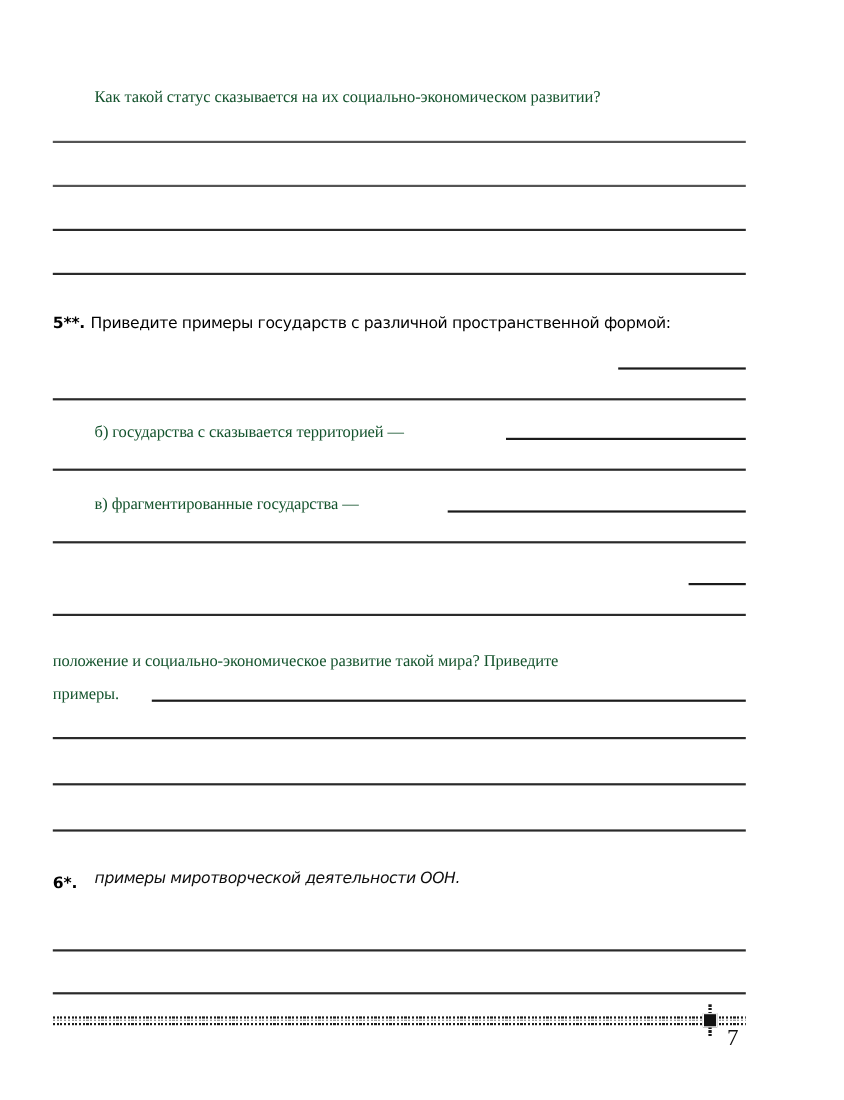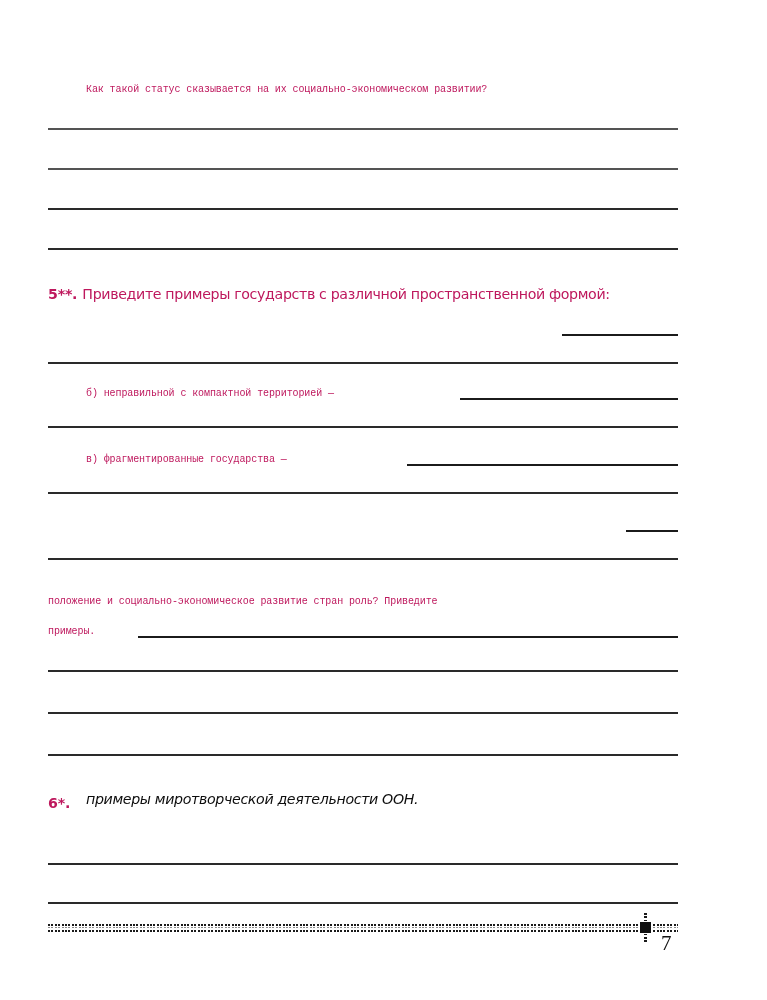--- a/index.html
+++ b/index.html
@@ -38,35 +38,35 @@
   
   .inline-rule {
     position: absolute;
     height: 0;
     border-top: 2px solid #1b1b1b;
   }
 
   
   .serif-line {
     position: absolute;
-    font-family: Liberation Mono, monospace;
-    font-size: 10px;
+    font-family: Liberation Serif, serif;
+    font-size: 15px;
     line-height: 19px;
     letter-spacing: -0.1px;
     white-space: nowrap;
-    color: #be185d;
+    color: #14532d;
   }
 
   
   .task {
     position: absolute;
     font-family: "DejaVu Sans", sans-serif;
     font-size: 14.2px;
     line-height: 21px;
-    color: #be185d;
+    color: #000000;
     letter-spacing: -0.35px;
   }
   .task .num {
     font-weight: bold;
     letter-spacing: -0.2px;
   }
   .task .body {
     font-weight: normal;
   }
   .task-line2 {
@@ -140,32 +140,32 @@
   <div class="rule" style="top:208px;"></div>
   <div class="rule" style="top:248px;"></div>
 
   <div class="task" style="left:48px; top:284px; width:660px;">
     <span class="num">5**.</span><span class="body" style="margin-left:5px;">Приведите примеры государств с различной пространственной формой:</span>
   </div>
 
   <div class="inline-rule" style="left:562px; top:334px; width:116px;"></div>
   <div class="rule" style="top:362px;"></div>
 
-  <div class="serif-line" style="left:86px; top:384px;">б) неправильной с компактной территорией —</div>
+  <div class="serif-line" style="left:86px; top:384px;">б) государства с сказывается территорией —</div>
   <div class="inline-rule" style="left:460px; top:398px; width:218px;"></div>
   <div class="rule" style="top:426px;"></div>
 
   <div class="serif-line" style="left:86px; top:450px;">в) фрагментированные государства —</div>
   <div class="inline-rule" style="left:407px; top:464px; width:271px;"></div>
   <div class="rule" style="top:492px;"></div>
 
   <div class="inline-rule" style="left:626px; top:530px; width:52px;"></div>
   <div class="rule" style="top:558px;"></div>
 
-  <div class="serif-line" style="left:48px; top:592px;">положение и социально-экономическое развитие стран роль? Приведите</div>
+  <div class="serif-line" style="left:48px; top:592px;">положение и социально-экономическое развитие такой мира? Приведите</div>
   <div class="serif-line" style="left:48px; top:622px;">примеры.</div>
   <div class="inline-rule" style="left:138px; top:636px; width:540px;"></div>
 
   <div class="rule" style="top:670px;"></div>
   <div class="rule" style="top:712px;"></div>
   <div class="rule" style="top:754px;"></div>
 
   <div class="task" style="left:48px; top:793px;">
     <span class="num">6*.</span>
   </div>

